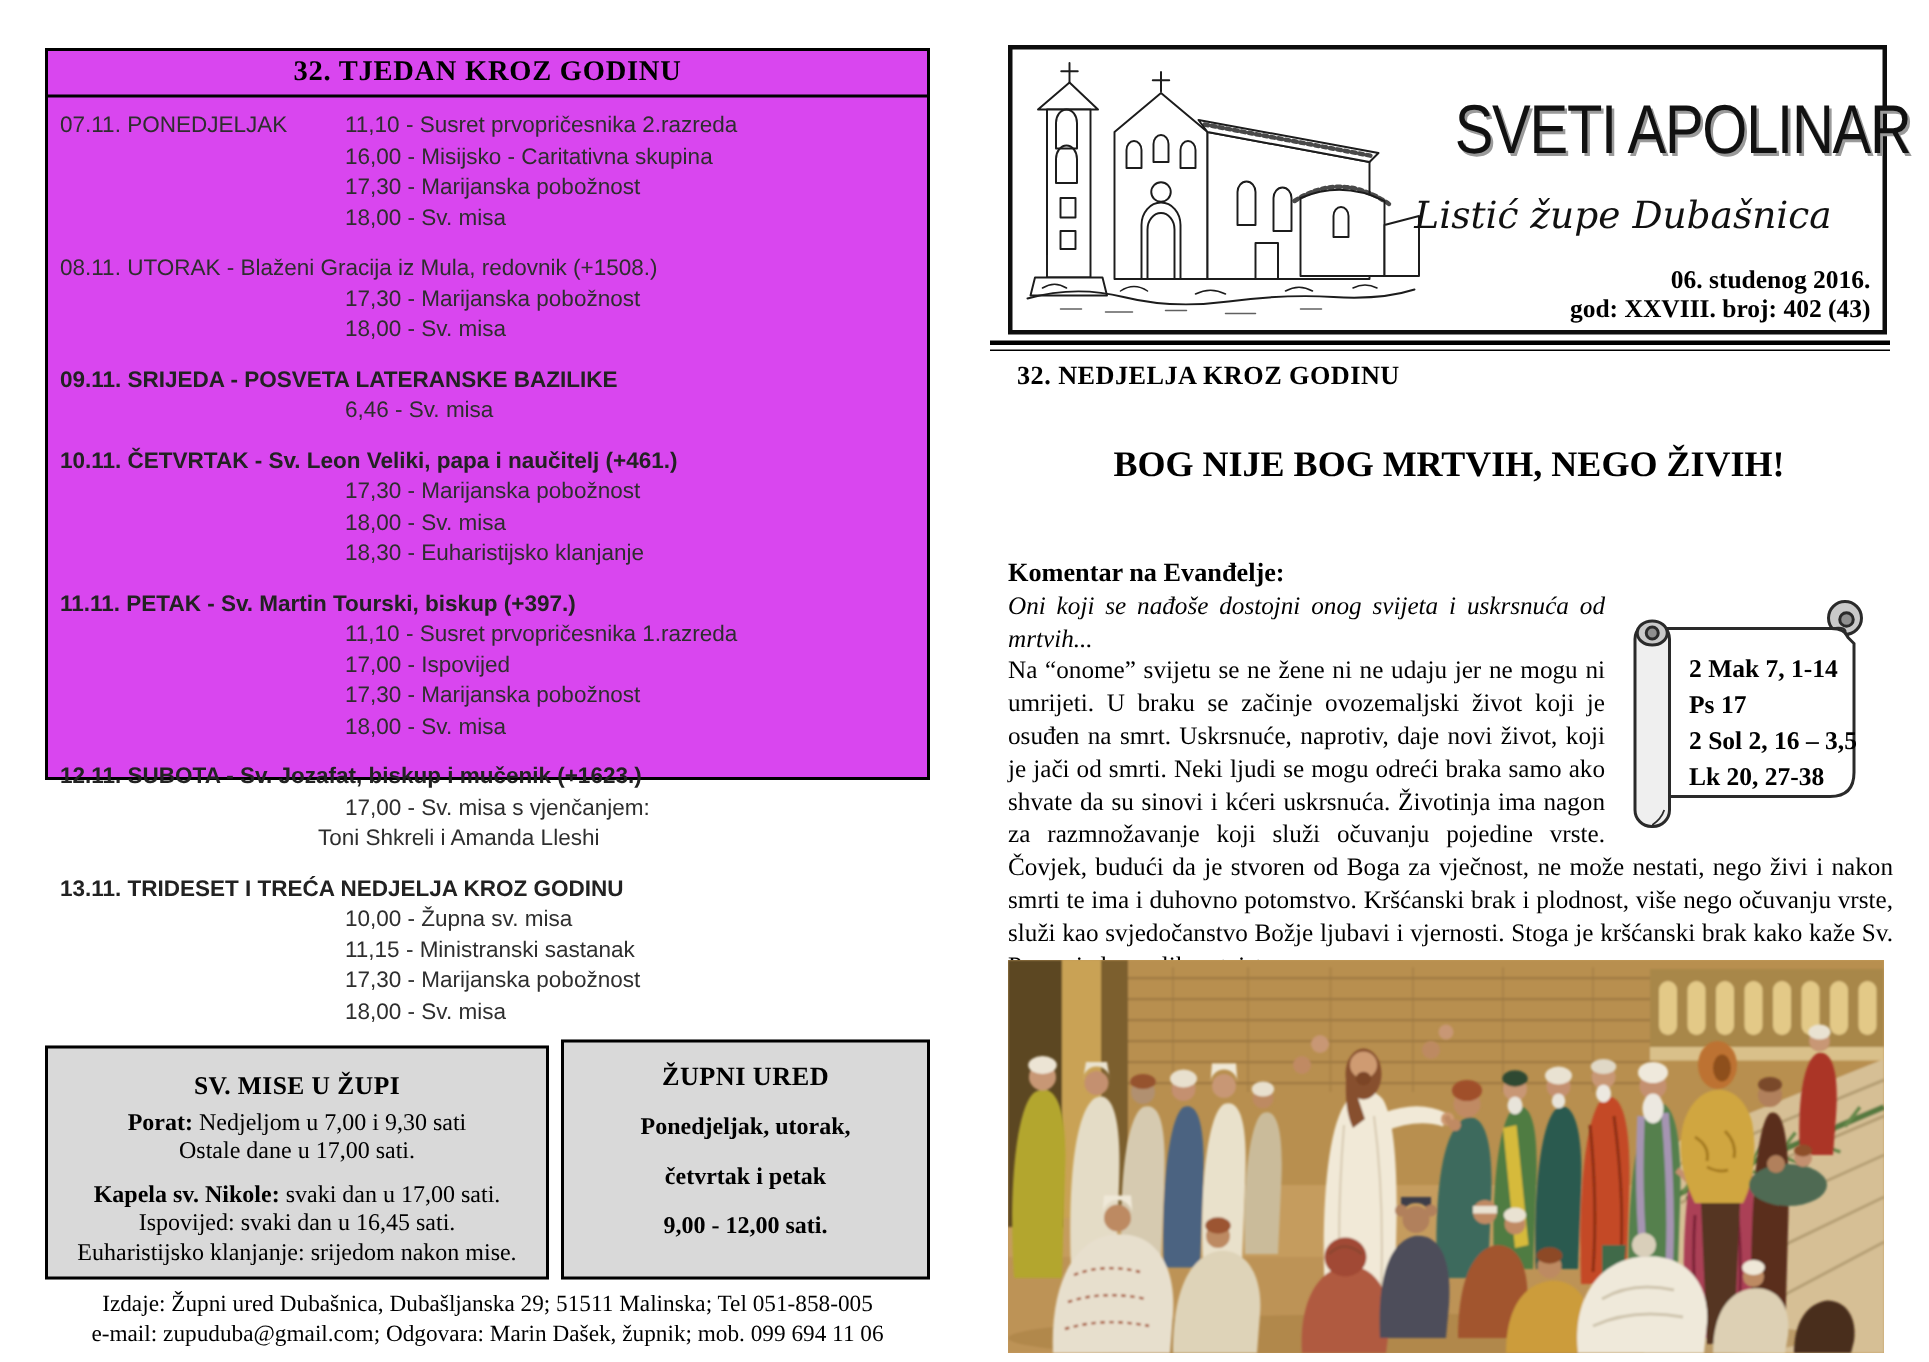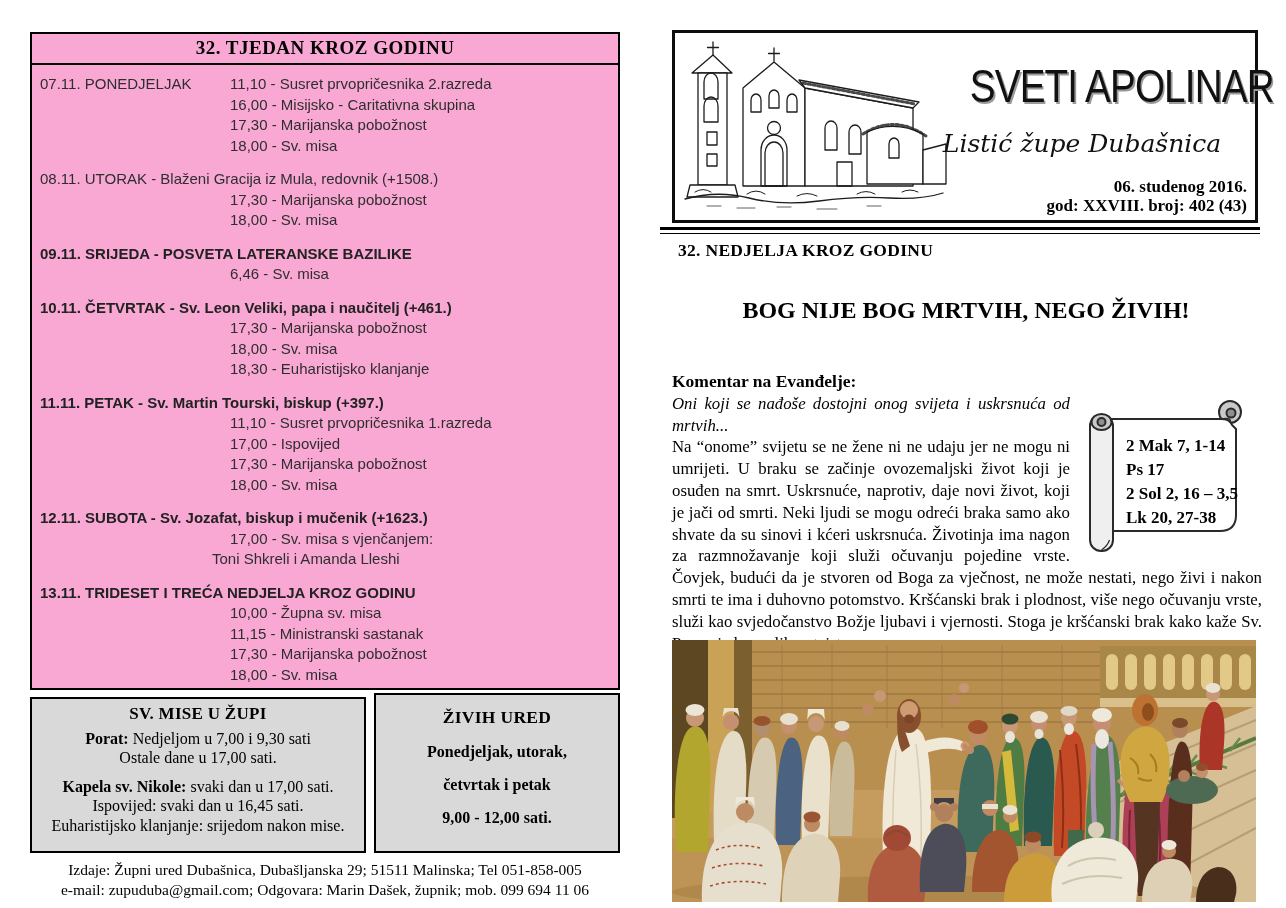--- a/index.html
+++ b/index.html
@@ -3,43 +3,43 @@
 <meta charset="utf-8">
 <style>
   html,body{margin:0;padding:0;}
   body{
     width:1286px;height:908px;position:relative;overflow:hidden;
     background:#ffffff;color:#000;
     font-family:"Liberation Serif",serif;
   }
   
   .schedule-box{
-    position:absolute;left:30px;top:32px;width:590px;height:658px;
-    border:2px solid #000;box-sizing:border-box;background:#f9a8d4;
+    position:absolute;left:30px;top:32px;width:590px;height:488px;
+    border:2px solid #000;box-sizing:border-box;background:#d946ef;
   }
   .schedule-title{
     font-weight:bold;font-size:19px;text-align:center;
     padding:3px 0 4px 0;border-bottom:2px solid #000;
     font-family:"Liberation Serif",serif;letter-spacing:.5px;
   }
   .schedule-body{
     padding:9px 4px 0 8px;
     font-family:"Liberation Sans","DejaVu Sans",sans-serif;
     font-size:15px;line-height:20.5px;color:#2e2e2e;
   }
   .sl-row{display:flex;}
   .sl-day{width:190px;flex:none;}
   .sl-indent{padding-left:190px;}
   .sl-indent2{padding-left:172px;}
   .sl-bold{font-weight:bold;color:#222;}
   .sl-gap{height:13px;}
   .mass-box{
     position:absolute;left:30px;top:697px;width:336px;height:156px;
     background:#d9d9d9;border:2px solid #000;box-sizing:border-box;
-    text-align:center;font-size:16px;line-height:19.5px;padding-top:5px;
+    text-align:center;font-size:16px;line-height:19.5px;padding-top:15px;
   }
   .mass-title{font-weight:bold;font-size:17px;margin-bottom:5px;letter-spacing:.3px;}
   .mass-line.gap{margin-top:9px;}
   .office-box{
     position:absolute;left:374px;top:693px;width:246px;height:160px;
     background:#d9d9d9;border:2px solid #000;box-sizing:border-box;
     text-align:center;font-weight:bold;
   }
   .office-title{font-size:17.5px;padding-top:12px;letter-spacing:.3px;}
   .office-line{font-size:16px;margin-top:15px;}
@@ -138,21 +138,21 @@
   <div>
       <div class="mass-line"><strong>Porat:</strong> Nedjeljom u 7,00 i 9,30 sati</div>
       <div class="mass-line">Ostale dane u 17,00 sati.</div>
       <div class="mass-line gap"><strong>Kapela sv. Nikole:</strong> svaki dan u 17,00 sati.</div>
       <div class="mass-line">Ispovijed: svaki dan u 16,45 sati.</div>
       <div class="mass-line">Euharistijsko klanjanje: srijedom nakon mise.</div>
     </div>
 </div>
 
 <div class="office-box">
-  <div class="office-title">ŽIVIH URED</div>
+  <div class="office-title">ŽUPNI URED</div>
   <div>
       <div class="office-line">Ponedjeljak, utorak,</div>
       <div class="office-line">četvrtak i petak</div>
       <div class="office-line">9,00 - 12,00 sati.</div>
     </div>
 </div>
 
 <div class="left-footer">
     <div>Izdaje: Župni ured Dubašnica, Dubašljanska 29; 51511 Malinska; Tel 051-858-005</div>
     <div>e-mail: zupuduba@gmail.com; Odgovara: Marin Dašek, župnik; mob. 099 694 11 06</div>

